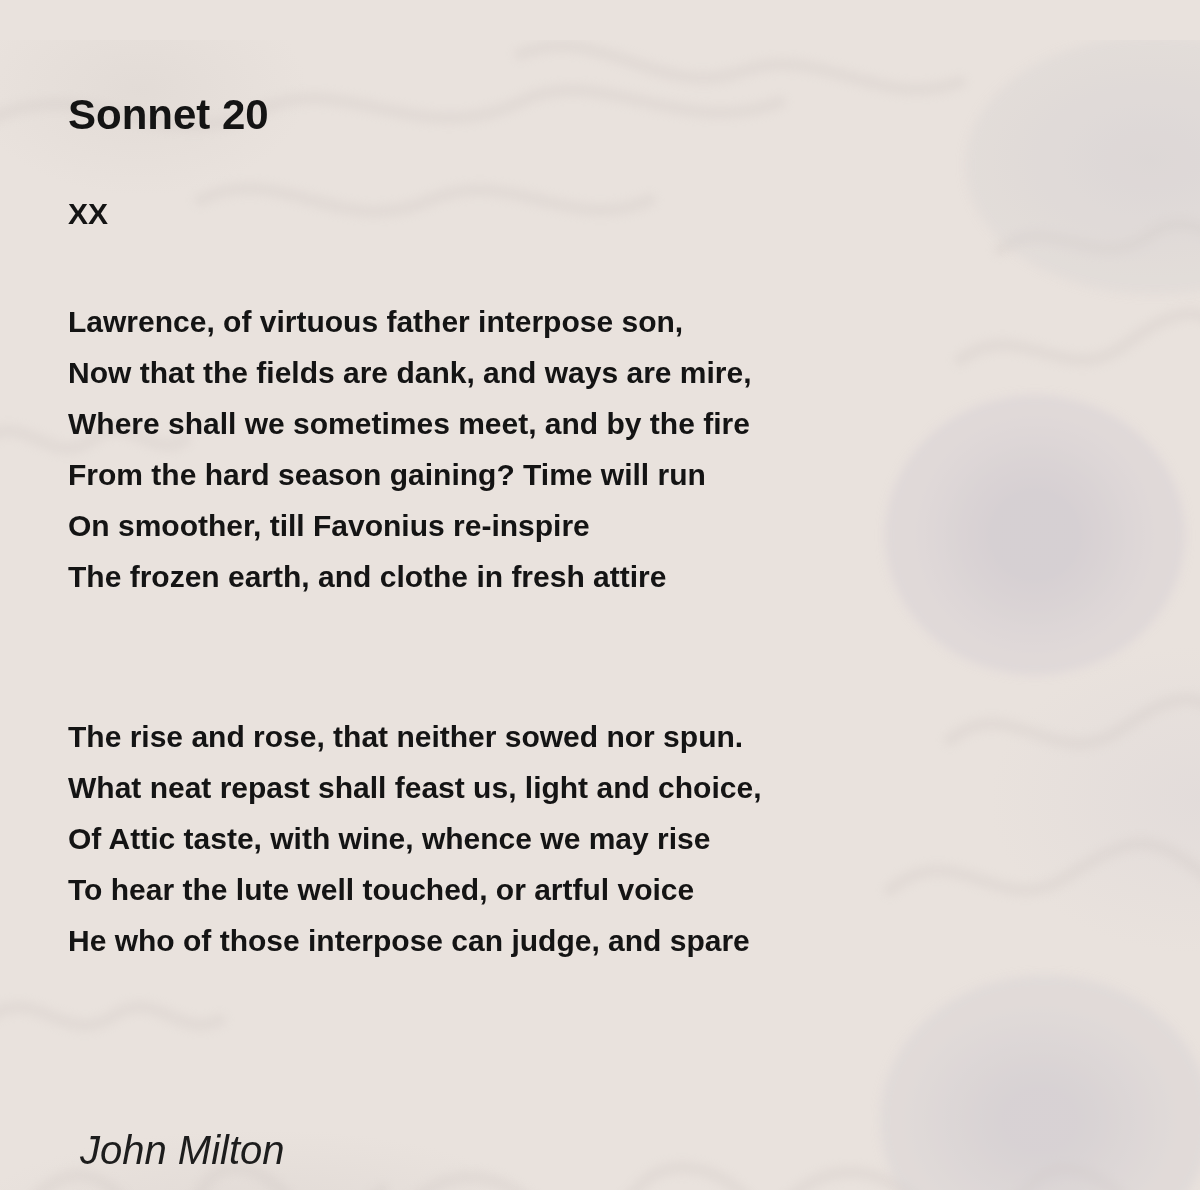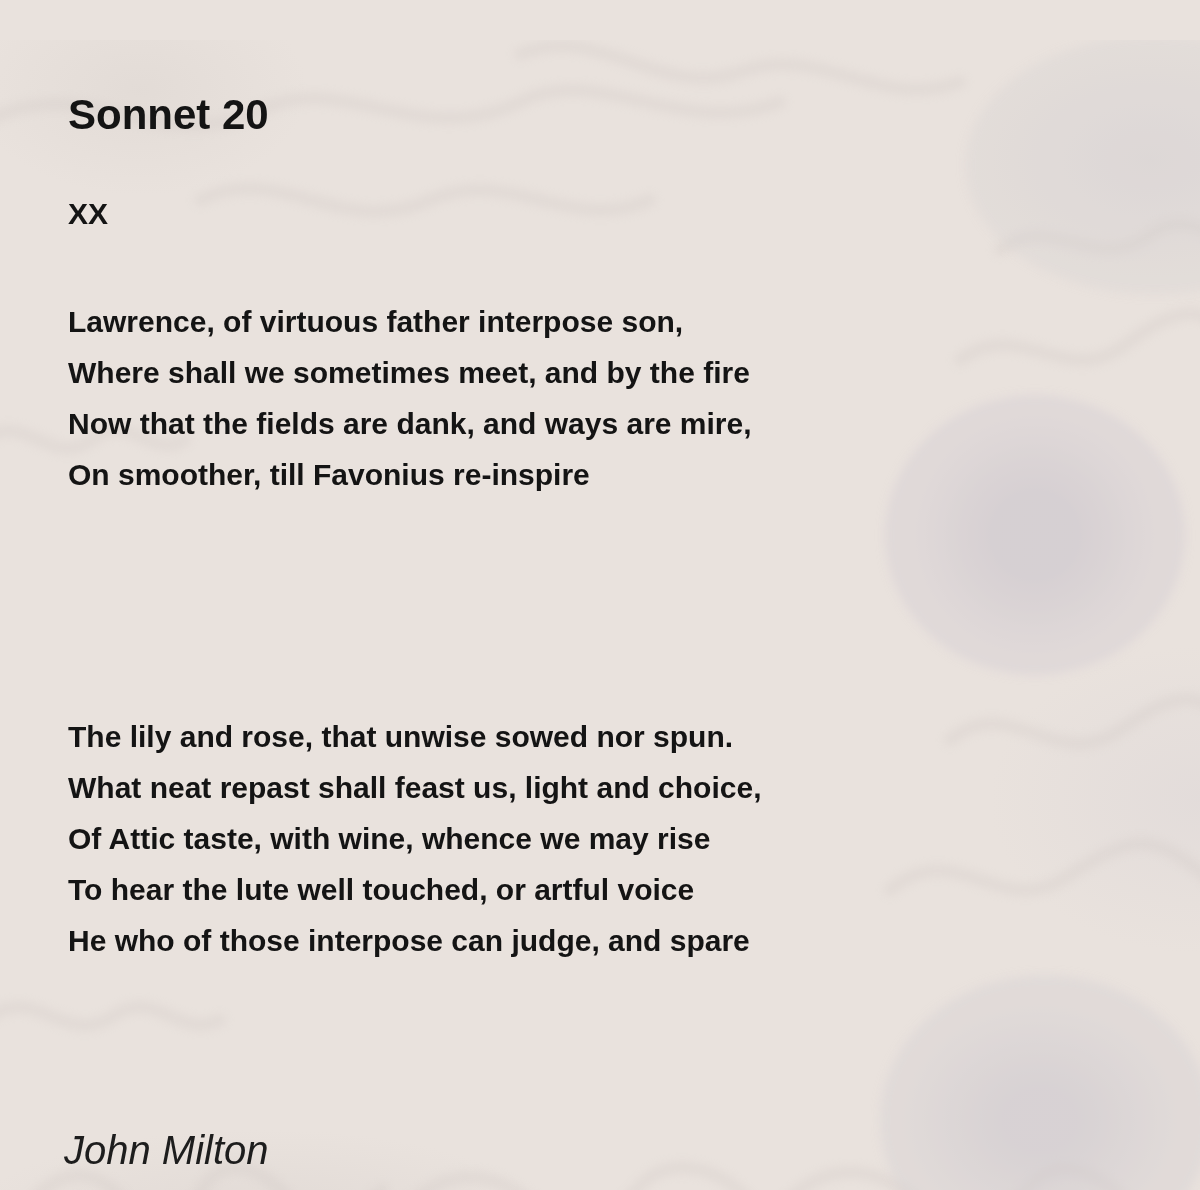--- a/index.html
+++ b/index.html
@@ -59,21 +59,21 @@
     color: var(--text);
     font-size: 30px;
     font-weight: 700;
     line-height: 51px;
     white-space: nowrap;
   }
   .stanza-1 { top: 256px; }
   .stanza-2 { top: 671px; }
   .author {
     position: absolute;
-    left: 64px;
+    left: 80px;
     top: 1086px;
     font-size: 40px;
     font-style: italic;
     font-weight: 400;
     line-height: 48px;
     color: var(--author);
   }
 </style>
 </head>
 <body>
@@ -106,27 +106,29 @@
       <ellipse cx="1155" cy="125" rx="190" ry="130" opacity="0.3"></ellipse>
     </g>
   </svg>
 
   <h1 class="title">Sonnet 20</h1>
 
   <div class="numeral">XX</div>
 
   <div class="stanza stanza-1">
     <div class="line">Lawrence, of virtuous father interpose son,</div>
+    <div class="line">Now that the fields are dank, and ways are mire,</div>
     <div class="line">Where shall we sometimes meet, and by the fire</div>
-    <div class="line">Now that the fields are dank, and ways are mire,</div>
+    <div class="line">From the hard season gaining? Time will run</div>
     <div class="line">On smoother, till Favonius re-inspire</div>
+    <div class="line">The frozen earth, and clothe in fresh attire</div>
   </div>
 
   <div class="stanza stanza-2">
-    <div class="line">The lily and rose, that unwise sowed nor spun.</div>
+    <div class="line">The rise and rose, that neither sowed nor spun.</div>
     <div class="line">What neat repast shall feast us, light and choice,</div>
     <div class="line">Of Attic taste, with wine, whence we may rise</div>
     <div class="line">To hear the lute well touched, or artful voice</div>
     <div class="line">He who of those interpose can judge, and spare</div>
   </div>
 
   <div class="author">John Milton</div>
 
 </div>
 

